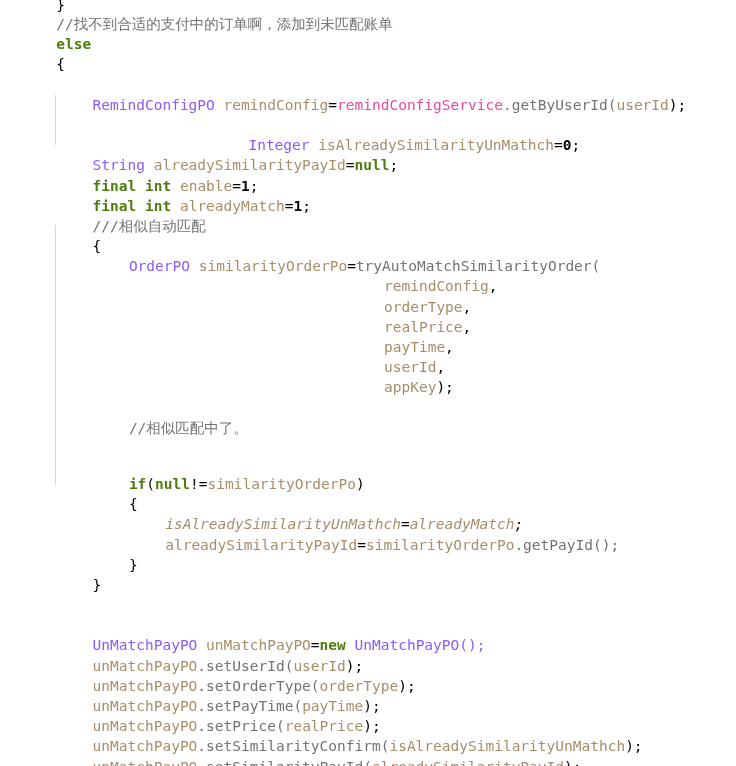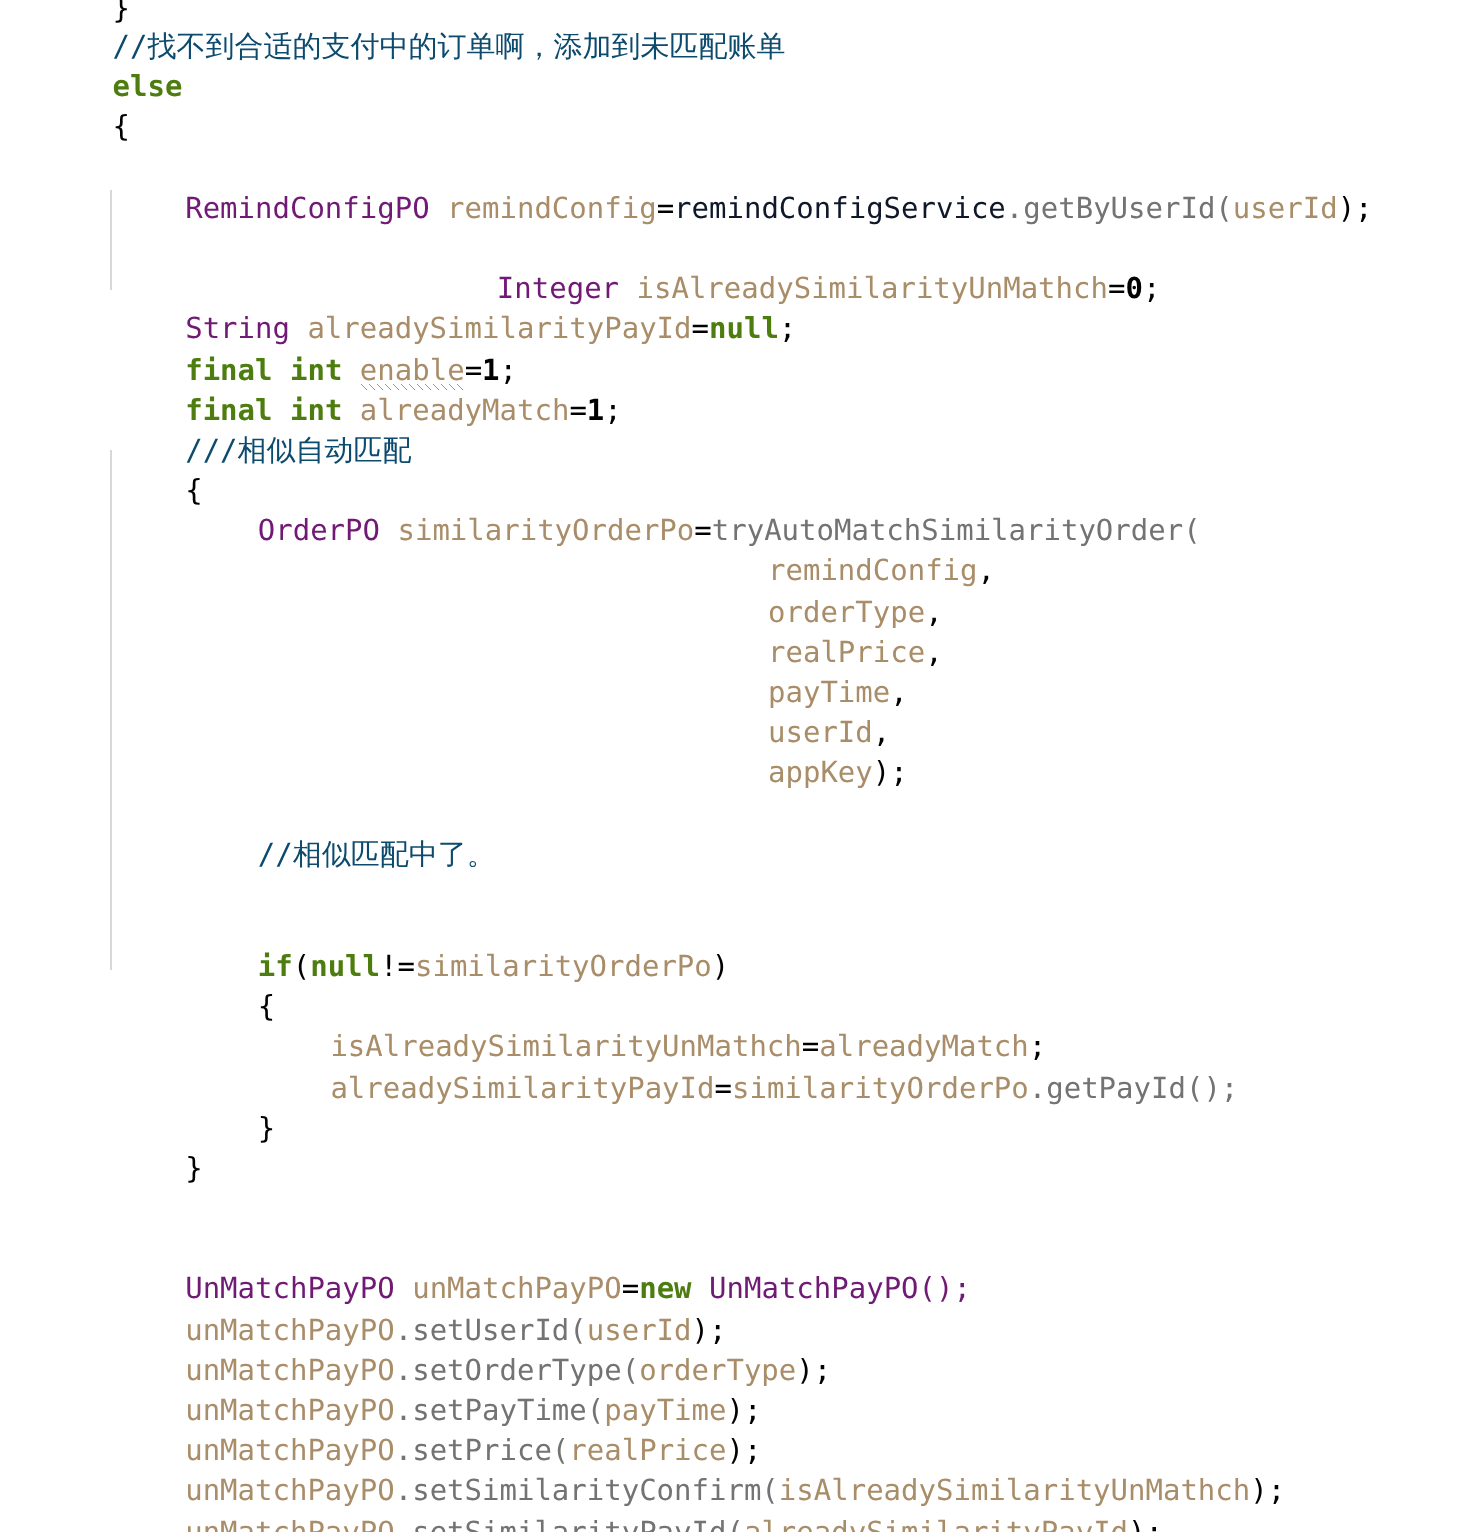--- a/index.html
+++ b/index.html
@@ -50,26 +50,26 @@
     color: #000000;
     letter-spacing: 0px;
   }
 
   .line.first-clip {
     height: 14px;
     line-height: 10px;
     overflow: hidden;
   }
   .t-kw2      { color: #4d7c0f; font-weight: bold; }
-  .t-comment  { color: #0c4a6e; }
+  .t-comment  { color: #737373; }
   .t-javadoc  { color: #3f5fbf; }
-  .t-field    { color: #0f172a; }
+  .t-field    { color: #ec4899; }
   .t-local    { color: #a98d69; }
   .t-num      { color: #000000; font-weight: bold; }
-  .t-type     { color: #701a75; }
+  .t-type     { color: #8b5cf6; }
   .t-method   { color: #737373; }
   .t-punct    { color: #000000; }
 
   .warn-underline {
     text-decoration: none;
     background-repeat: repeat-x;
     background-position: 0 100%;
     background-size: 4px 3px;
     background-image:
       linear-gradient(45deg, transparent 45%, #bba01e 45%, #bba01e 55%, transparent 55%);
@@ -98,21 +98,21 @@
       <div class="line" style="padding-left: 364px;"><span class="t-local">remindConfig</span><span class="t-punct">,</span></div>
       <div class="line" style="padding-left: 364px;"><span class="t-local">orderType</span><span class="t-punct">,</span></div>
       <div class="line" style="padding-left: 364px;"><span class="t-local">realPrice</span><span class="t-punct">,</span></div>
       <div class="line" style="padding-left: 364px;"><span class="t-local">payTime</span><span class="t-punct">,</span></div>
       <div class="line" style="padding-left: 364px;"><span class="t-local">userId</span><span class="t-punct">,</span></div>
       <div class="line" style="padding-left: 364px;"><span class="t-local">appKey</span><span class="t-punct">);</span></div>
       <div class="line" style="padding-left: 0px;">&nbsp;</div>
       <div class="line" style="padding-left: 108.9px;"><span class="t-comment">//相似匹配中了。</span></div>
       <div class="line" style="padding-left: 108.9px; margin-top: 36px;"><span class="t-kw2">if</span><span class="t-punct">(</span><span class="t-kw2">null</span><span class="t-punct">!=</span><span class="t-local">similarityOrderPo</span><span class="t-punct">)</span></div>
       <div class="line" style="padding-left: 108.9px;"><span class="t-punct">{</span></div>
-      <div class="line" style="padding-left: 145.2px;"><span class="t-local">isAlreadySimilarityUnMathch</span><span class="t-punct">=</span><span class="t-local">alreadyMatch</span><span class="t-punct">;</span></div>
+      <div class="line" style="padding-left: 145.2px; font-style: italic;"><span class="t-local">isAlreadySimilarityUnMathch</span><span class="t-punct">=</span><span class="t-local">alreadyMatch</span><span class="t-punct">;</span></div>
       <div class="line" style="padding-left: 145.2px;"><span class="t-local">alreadySimilarityPayId</span><span class="t-punct">=</span><span class="t-local">similarityOrderPo</span><span class="t-method">.getPayId();</span></div>
       <div class="line" style="padding-left: 108.9px;"><span class="t-punct">}</span></div>
       <div class="line" style="padding-left: 72.6px;"><span class="t-punct">}</span></div>
       <div class="line" style="padding-left: 0px;">&nbsp;</div>
       <div class="line" style="padding-left: 0px;">&nbsp;</div>
       <div class="line" style="padding-left: 72.6px;"><span class="t-type">UnMatchPayPO </span><span class="t-local">unMatchPayPO</span><span class="t-punct">=</span><span class="t-kw2">new</span><span class="t-type"> UnMatchPayPO();</span></div>
       <div class="line" style="padding-left: 72.6px;"><span class="t-local">unMatchPayPO</span><span class="t-method">.setUserId(</span><span class="t-local">userId</span><span class="t-punct">);</span></div>
       <div class="line" style="padding-left: 72.6px;"><span class="t-local">unMatchPayPO</span><span class="t-method">.setOrderType(</span><span class="t-local">orderType</span><span class="t-punct">);</span></div>
       <div class="line" style="padding-left: 72.6px;"><span class="t-local">unMatchPayPO</span><span class="t-method">.setPayTime(</span><span class="t-local">payTime</span><span class="t-punct">);</span></div>
       <div class="line" style="padding-left: 72.6px;"><span class="t-local">unMatchPayPO</span><span class="t-method">.setPrice(</span><span class="t-local">realPrice</span><span class="t-punct">);</span></div>

